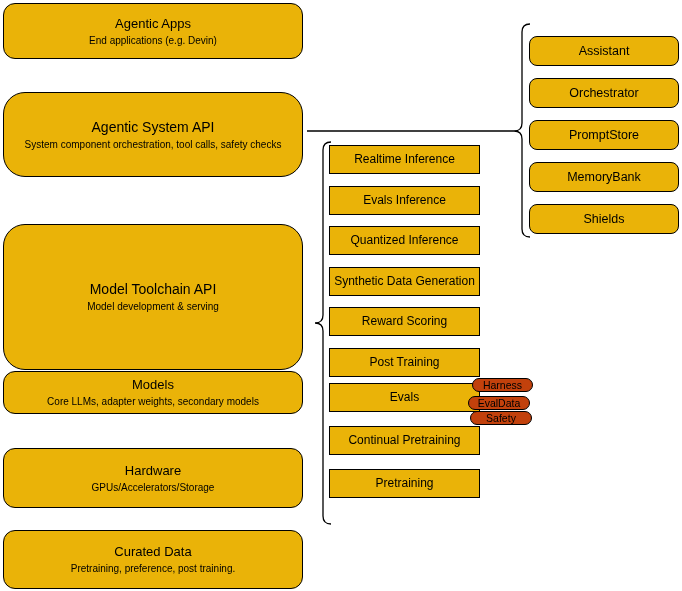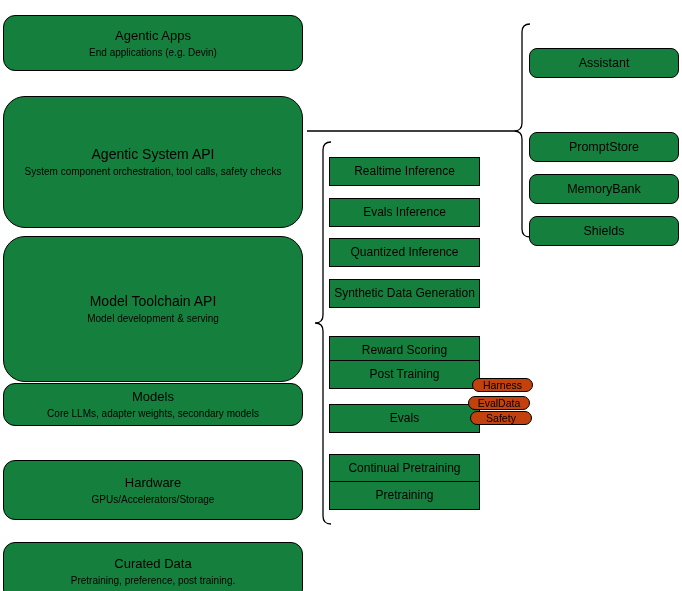--- a/index.html
+++ b/index.html
@@ -14,24 +14,23 @@
   }
   svg.connector-layer {
     position: absolute;
     left: 0; top: 0;
     width: 682px; height: 591px;
     z-index: 1;
   }
   .node {
     position: absolute;
     box-sizing: border-box;
-    background: #15803d;
+    background: #eab308;
     border: 1.3px solid #000000;
     z-index: 2;
-    margin-top: 12px;
   }
   .lnode {
     left: 3px;
     width: 300px;
     border-radius: 12px;
     display: flex;
     flex-direction: column;
     align-items: center;
     justify-content: center;
     text-align: center;
@@ -82,21 +81,21 @@
   <svg class="connector-layer" viewBox="0 0 682 591" fill="none" stroke="#000000" stroke-width="1.3">
     <line x1="307" y1="131" x2="514" y2="131"></line>
     <path d="M 530 24 Q 522 24 522 32 L 522 123 Q 522 131 514 131 Q 522 131 522 139 L 522 229 Q 522 237 530 237"></path>
     <path d="M 331 142 Q 323 142 323 150 L 323 315 Q 323 323 315 323 Q 323 323 323 331 L 323 516 Q 323 524 331 524"></path>
   </svg>
 
   <div class="node lnode" style="top:3px;height:56px;">
     <div class="title">Agentic Apps</div>
     <div class="sub">End applications (e.g. Devin)</div>
   </div>
-  <div class="node lnode big" style="top:84px;height:132px;">
+  <div class="node lnode big" style="top:92px;height:85px;">
     <div class="title">Agentic System API</div>
     <div class="sub">System component orchestration, tool calls, safety checks</div>
   </div>
   <div class="node lnode big" style="top:224px;height:146px;">
     <div class="title">Model Toolchain API</div>
     <div class="sub">Model development &amp; serving</div>
   </div>
   <div class="node lnode" style="top:371px;height:43px;">
     <div class="title">Models</div>
     <div class="sub">Core LLMs, adapter weights, secondary models</div>
@@ -107,27 +106,28 @@
   </div>
   <div class="node lnode" style="top:530px;height:59px;">
     <div class="title">Curated Data</div>
     <div class="sub">Pretraining, preference, post training.</div>
   </div>
 
   <div class="node mnode" style="top:145px;">Realtime Inference</div>
   <div class="node mnode" style="top:185.5px;">Evals Inference</div>
   <div class="node mnode" style="top:226px;">Quantized Inference</div>
   <div class="node mnode" style="top:266.5px;">Synthetic Data Generation</div>
-  <div class="node mnode" style="top:324px;">Reward Scoring</div>
+  <div class="node mnode" style="top:307px;">Reward Scoring</div>
   <div class="node mnode" style="top:347.5px;">Post Training</div>
-  <div class="node mnode" style="top:392px;">Evals</div>
-  <div class="node mnode" style="top:442px;">Continual Pretraining</div>
+  <div class="node mnode" style="top:383px;">Evals</div>
+  <div class="node mnode" style="top:426px;">Continual Pretraining</div>
   <div class="node mnode" style="top:469px;">Pretraining</div>
 
   <div class="node rnode" style="top:35.5px;">Assistant</div>
+  <div class="node rnode" style="top:77.5px;">Orchestrator</div>
   <div class="node rnode" style="top:119.5px;">PromptStore</div>
   <div class="node rnode" style="top:161.5px;">MemoryBank</div>
   <div class="node rnode" style="top:203.5px;">Shields</div>
 
   <div class="pill" style="left:472px;top:378px;width:61px;">Harness</div>
   <div class="pill" style="left:468px;top:396px;width:62px;">EvalData</div>
   <div class="pill" style="left:470px;top:411px;width:62px;">Safety</div>
 
 </div>
 

